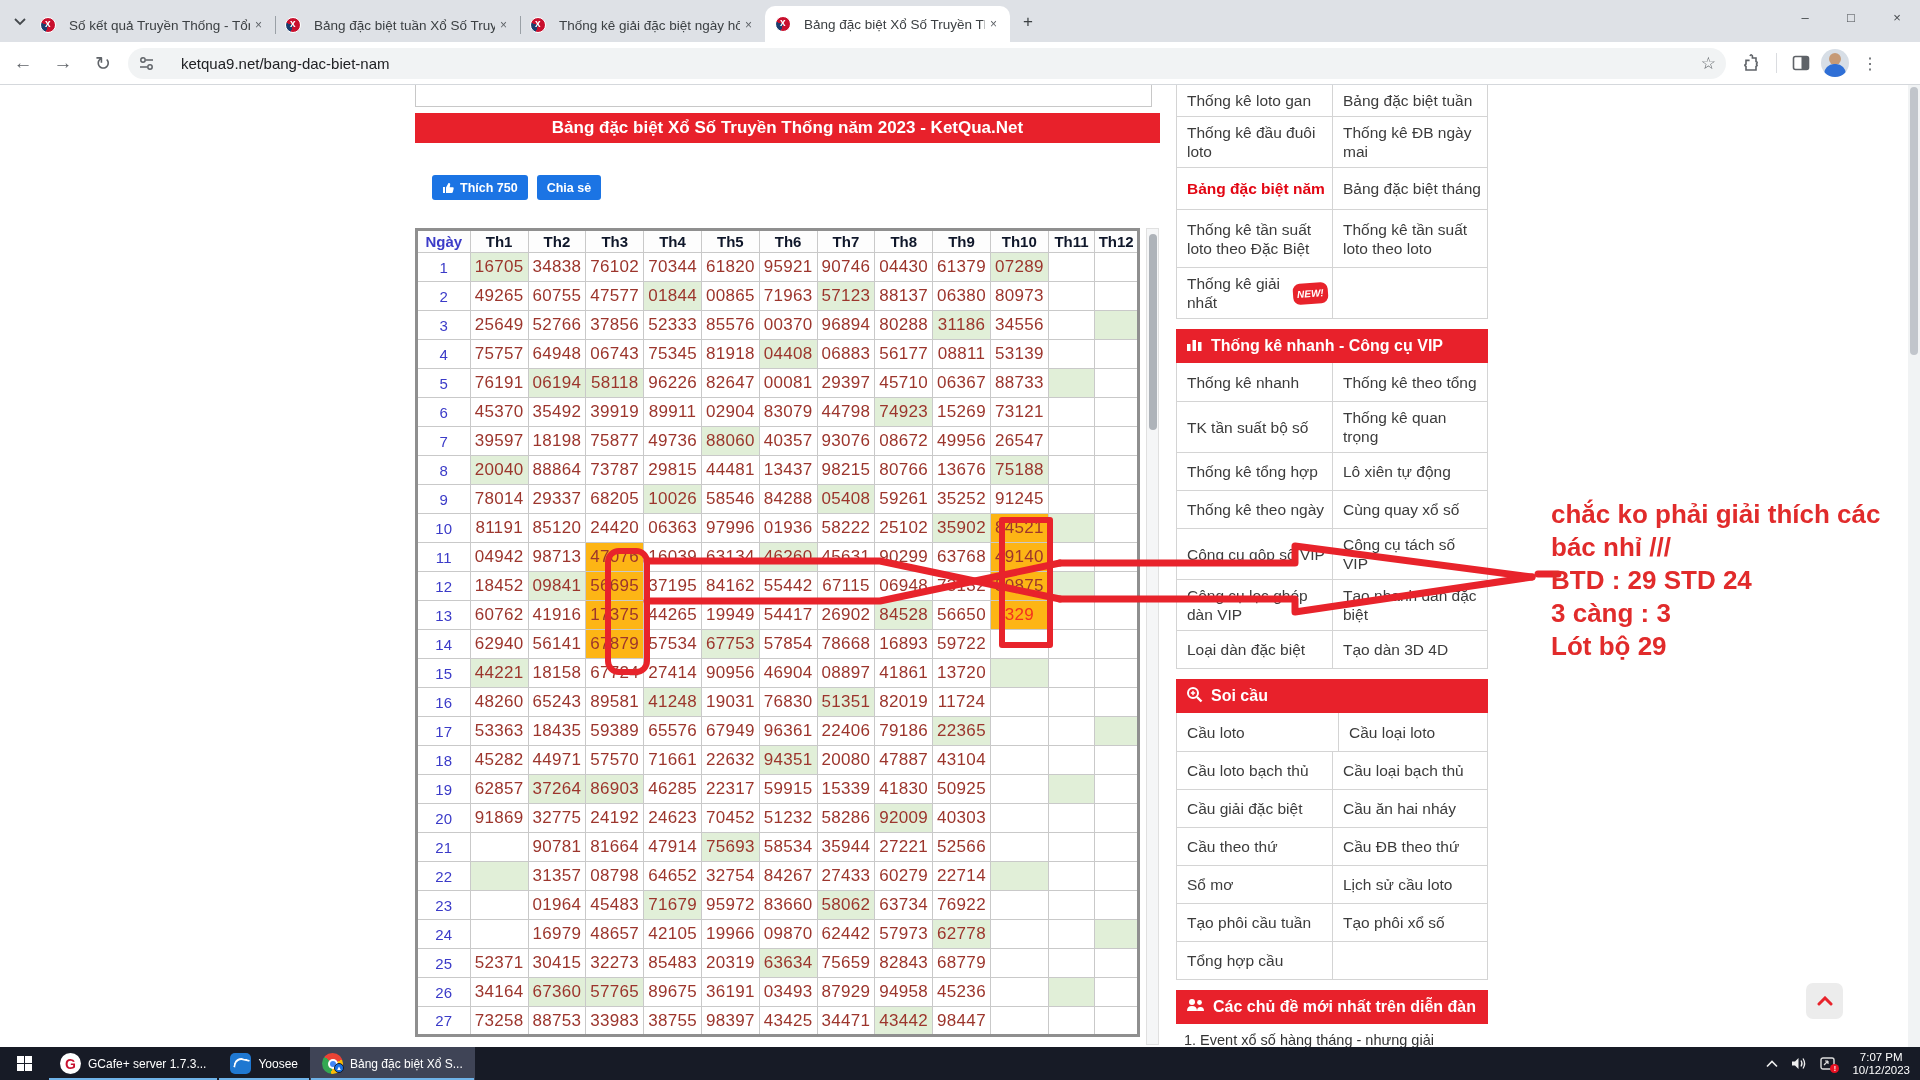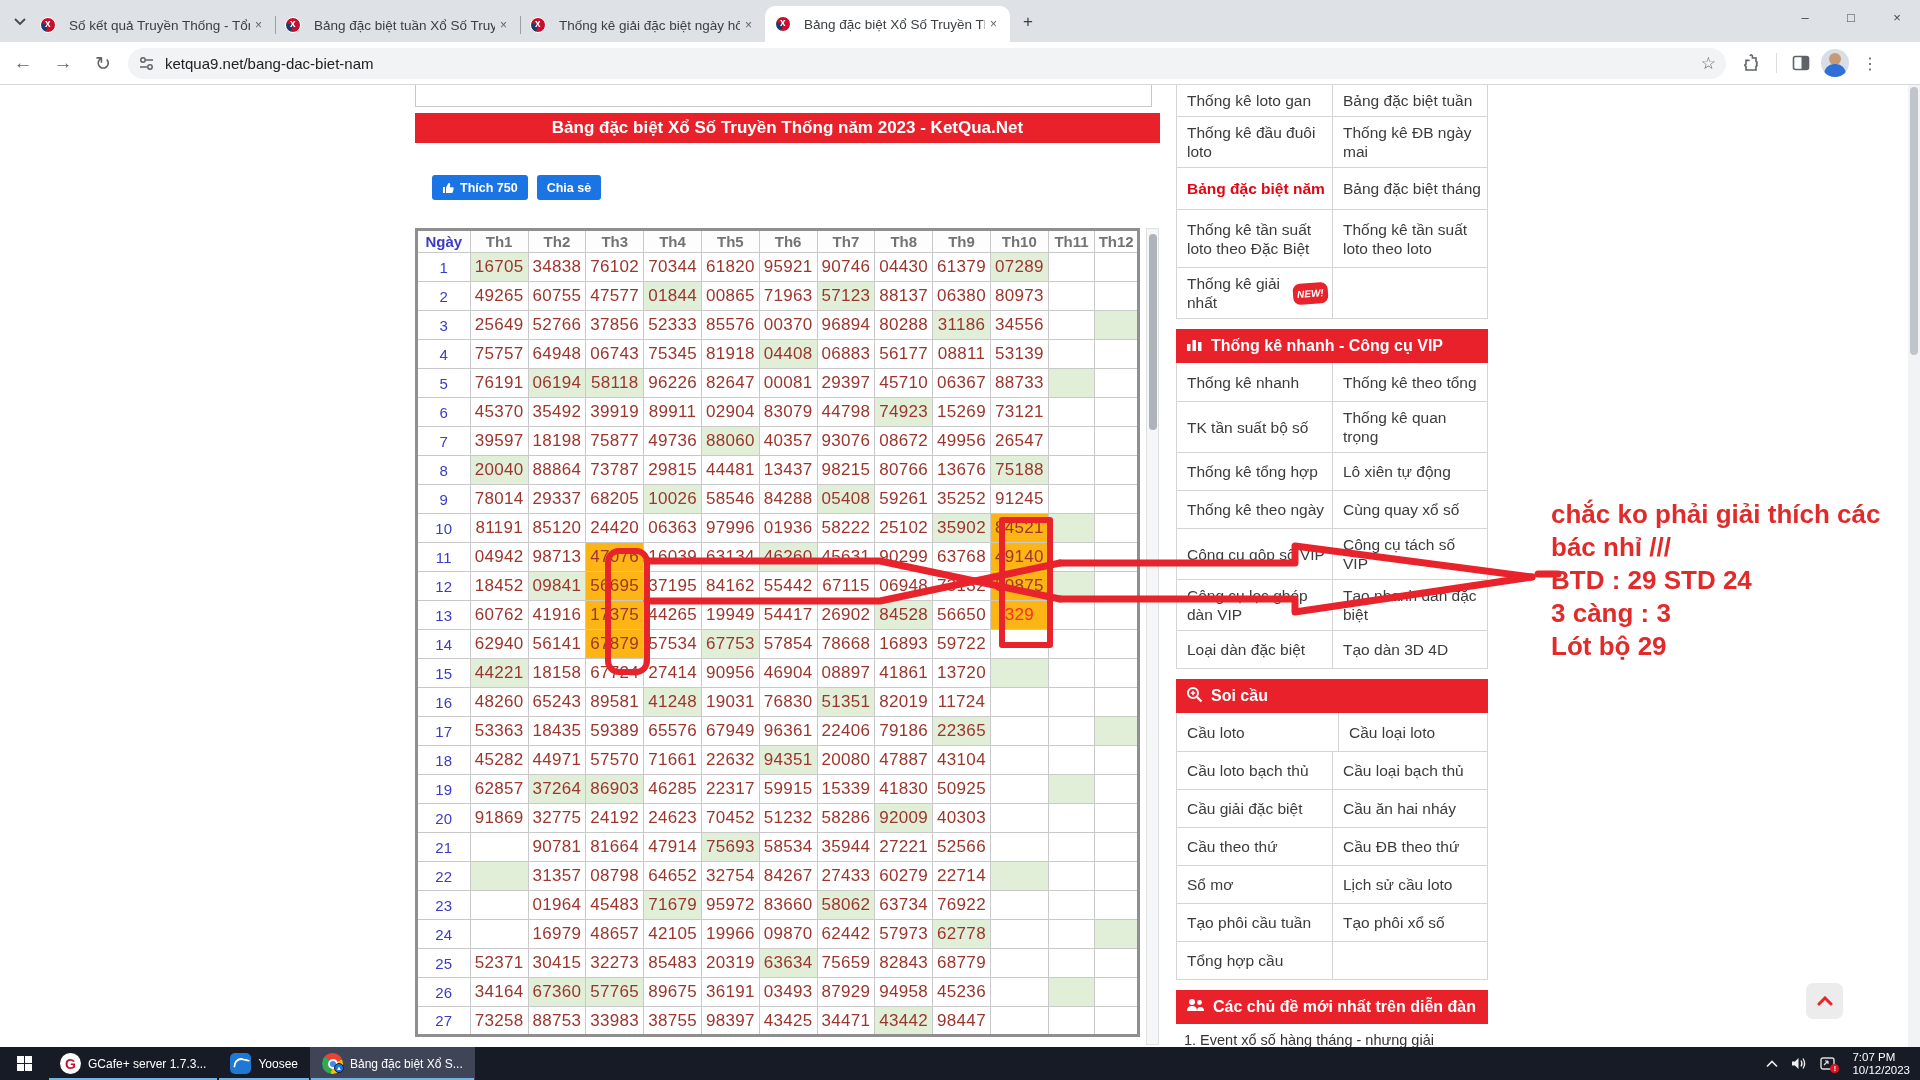--- a/index.html
+++ b/index.html
@@ -28,21 +28,21 @@
   .wincontrols { position:absolute; right:0; top:0; height:34px; display:flex; }
   .wincontrols div { width:46px; height:34px; display:flex; align-items:center; justify-content:center;
                      color:#45494d; font-size:13px; }
 
   .toolbar { position:absolute; left:0; top:42px; width:1920px; height:43px; background:#fff;
              display:flex; align-items:center; border-bottom:1px solid #d5d8dc; }
   .navbtn { width:34px; height:34px; display:flex; align-items:center; justify-content:center;
             font-size:19px; color:#5f6368; margin-left:6px; }
   .omnibox { margin-left:8px; width:1598px; height:31px; background:#f1f3f4; border-radius:16px;
              display:flex; align-items:center; padding:0 10px; }
-  .omnibox .url { flex:1; font-size:15px; color:#202124; margin-left:10px; }
+  .omnibox .url { flex:1; font-size:15px; color:#202124; margin-left:26px; }
   .tool-icons { display:flex; align-items:center; margin-left:10px; }
   .sep-v { width:1px; height:20px; background:#dadce0; margin:0 8px; }
   .avatar { width:28px; height:28px; border-radius:50%; overflow:hidden; position:relative; background:#d7dee6; }
   .avatar .head { position:absolute; left:8px; top:4px; width:12px; height:12px; border-radius:50%; background:#c69a76; }
   .avatar .body { position:absolute; left:3px; top:15px; width:22px; height:14px; border-radius:10px 10px 0 0; background:#2f6fd6; }
   .kebab { width:26px; height:26px; display:flex; align-items:center; justify-content:center;
            color:#5f6368; font-size:16px; margin:0 8px 0 4px; }
 
   
   .content { position:absolute; left:0; top:85px; width:1920px; height:962px; background:#fff; overflow:hidden; }
@@ -51,21 +51,21 @@
   .titlebar { position:absolute; left:415px; top:28px; width:745px; height:30px; background:#e8212b;
               color:#fff; font-weight:bold; font-size:17px; display:flex; align-items:center; justify-content:center; }
   .fbrow { position:absolute; left:432px; top:90px; display:flex; gap:9px; }
   .fbbtn { background:#1b74e4; color:#fff; font-size:12.5px; font-weight:bold; height:25px;
            border-radius:3px; display:flex; align-items:center; padding:0 10px; gap:6px; }
 
   
   .lt-wrap { position:absolute; left:415px; top:143px; width:731px; height:817px; overflow:hidden; }
   table.lt { border-collapse:collapse; border:3px solid #8f8f8f; table-layout:fixed; width:725px; }
   .lt th, .lt td { border:1px solid #c9c9c9; text-align:center; overflow:hidden; }
-  .lt th { height:23px; font-size:15px; color:#737373; background:#fdfdfd; }
+  .lt th { height:23px; font-size:15px; color:#0f172a; background:#fdfdfd; }
   .lt th.day { color:#3b3bc8;margin-left:15px; }
   .lt td { height:29px; font-size:17px; color:#9c352c; letter-spacing:0.3px; background:#fff; }
   .lt td.day { color:#3b3bc8; font-size:15px; }
   .lt td.green { background:#e1efd8; }
   .lt td.orange { background:#fdb515; }
   .lt td.redtext { color:#f3321f; }
   .lt-scroll { position:absolute; left:1146px; top:143px; width:13px; height:817px; background:#f5f6f7; border:1px solid #e0e0e0; }
   .lt-thumb { position:absolute; left:2px; top:5px; width:8px; height:196px; background:#aeb3b9; border-radius:5px; }
 
   
@@ -113,21 +113,21 @@
   .chrome-ic { width:21px; height:21px; border-radius:50%; flex:none; position:relative;
                background:conic-gradient(from -50deg, #ea4335 0 33%, #fbbc05 33% 66%, #34a853 66% 100%); }
   .chrome-ic::before { content:""; position:absolute; left:5.5px; top:5.5px; width:10px; height:10px;
                        border-radius:50%; background:#fff; }
   .chrome-ic::after { content:""; position:absolute; left:7.5px; top:7.5px; width:6px; height:6px;
                       border-radius:50%; background:#4285f4; }
   .chrome-badge { position:absolute; left:24px; top:16px; width:10px; height:10px; border-radius:50%;
                   background:#1a73e8; border:1px solid #171b26; color:#fff; font-size:7px; line-height:8px; text-align:center; }
   .tray { margin-left:auto; display:flex; align-items:center; gap:13px; padding-right:10px; }
   .tray-ic { color:#eee; font-size:13px; display:flex; align-items:center; justify-content:center; }
-  .clock { text-align:left; font-size:11.5px; line-height:13px; color:#fff; padding-left:4px; }
+  .clock { text-align:center; font-size:11.5px; line-height:13px; color:#fff; padding-left:4px; }
   .badge-wrap { position:relative; }
   .badge-dot { position:absolute; right:-4px; bottom:-3px; width:9px; height:9px; border-radius:50%;
                background:#e81123; color:#fff; font-size:7px; line-height:9px; text-align:center; font-weight:bold; }
 </style>
 </head>
 <body>
 
 <div class="tabstrip">
   <div class="tab-search">
     <svg width="12" height="8" viewBox="0 0 12 8">

